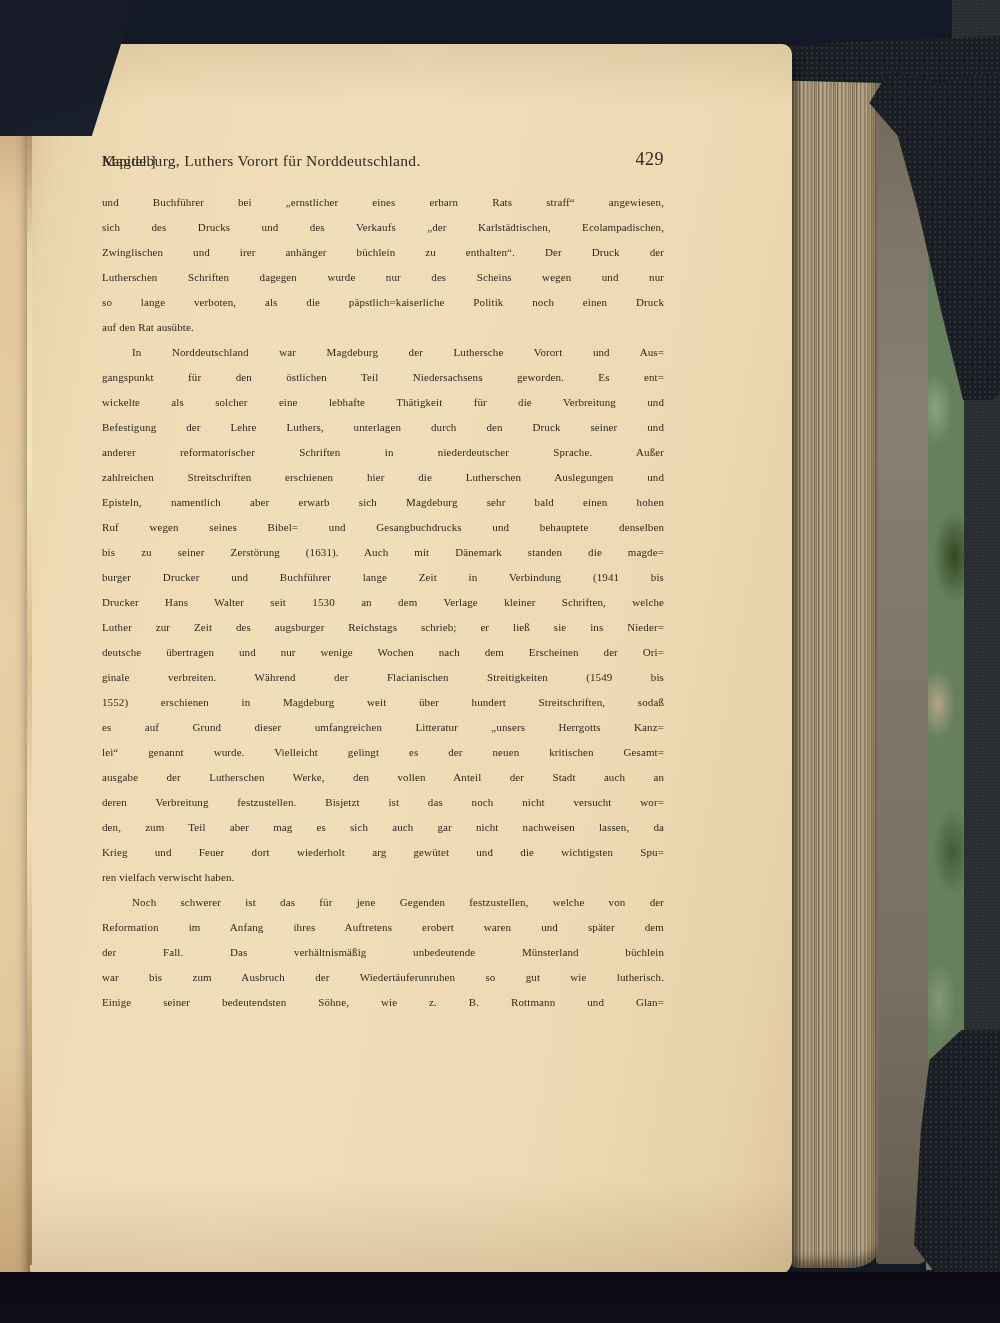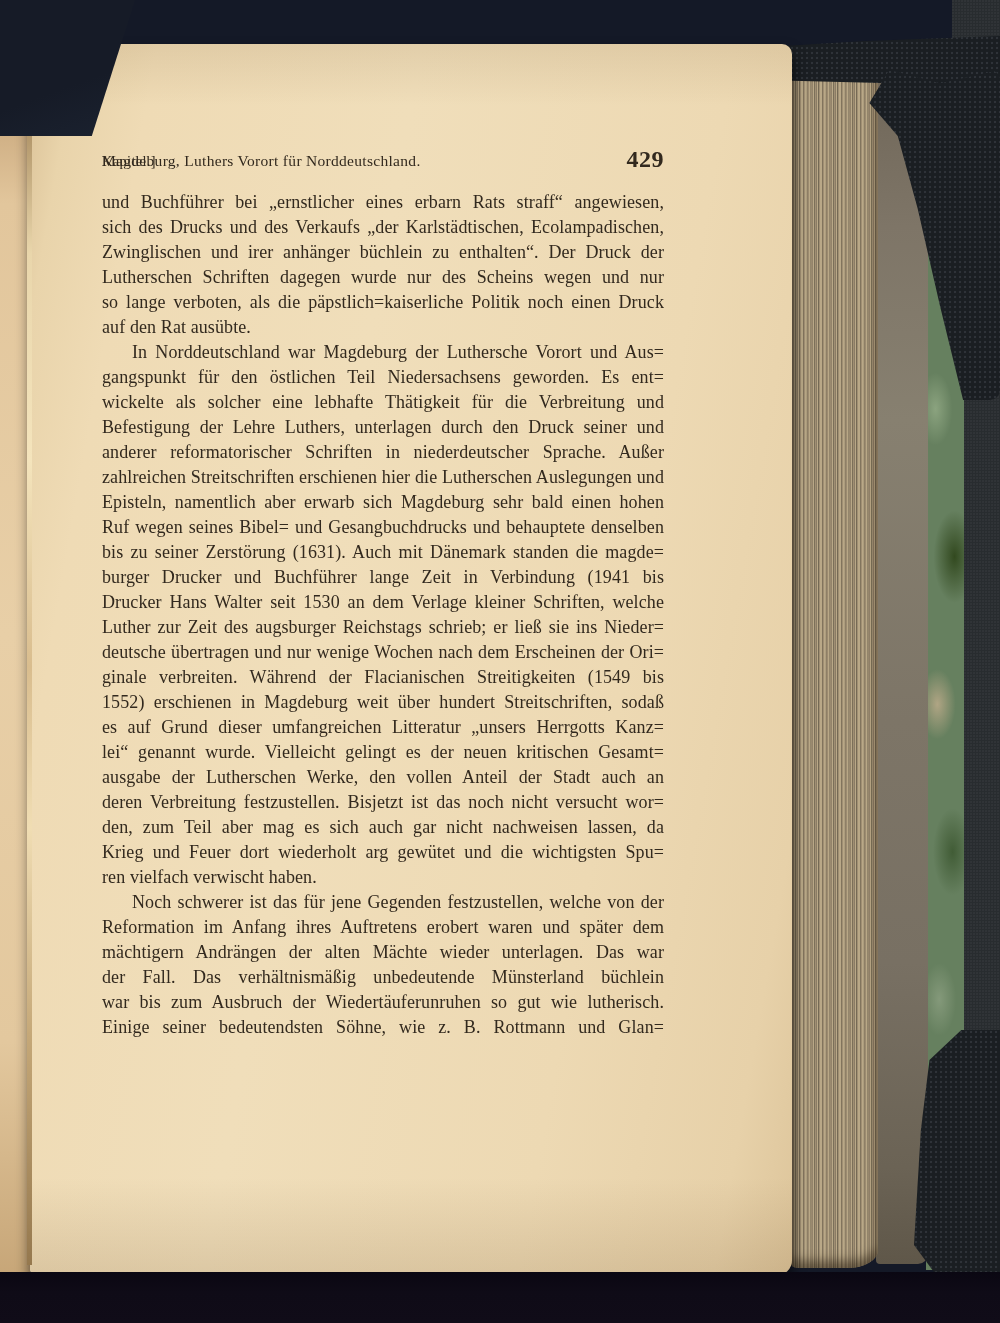--- a/index.html
+++ b/index.html
@@ -169,33 +169,33 @@
   .header-center {
     position: absolute;
     left: 0; right: 0;
     text-align: left;
     font-size: 15.5px;
     letter-spacing: 0.3px;
   }
   .header-right {
     position: absolute;
     right: 0; top: -2px;
-    font-size: 24px;
-    font-weight: bold;
+    font-size: 18px;
+    font-weight: normal;
     letter-spacing: 0.5px;
   }
   .page-body {
     position: absolute;
     left: 0; top: 42px;
     width: 562px;
   }
   .text-line {
     height: 25px;
     line-height: 25px;
-    font-size: 18px;
+    font-size: 11px;
     text-align: justify;
     text-align-last: justify;
     -moz-text-align-last: justify;
     letter-spacing: 0.1px;
     white-space: normal;
     overflow: visible;
   }
   .text-line.indent { text-indent: 30px; }
   .text-line.flush {
     text-align-last: left;
@@ -246,21 +246,20 @@
           <div class="text-line">1552) erschienen in Magdeburg weit über hundert Streitschriften, sodaß</div>
           <div class="text-line">es auf Grund dieser umfangreichen Litteratur „unsers Herrgotts Kanz=</div>
           <div class="text-line">lei“ genannt wurde. Vielleicht gelingt es der neuen kritischen Gesamt=</div>
           <div class="text-line">ausgabe der Lutherschen Werke, den vollen Anteil der Stadt auch an</div>
           <div class="text-line">deren Verbreitung festzustellen. Bisjetzt ist das noch nicht versucht wor=</div>
           <div class="text-line">den, zum Teil aber mag es sich auch gar nicht nachweisen lassen, da</div>
           <div class="text-line">Krieg und Feuer dort wiederholt arg gewütet und die wichtigsten Spu=</div>
           <div class="text-line flush">ren vielfach verwischt haben.</div>
           <div class="text-line indent">Noch schwerer ist das für jene Gegenden festzustellen, welche von der</div>
           <div class="text-line">Reformation im Anfang ihres Auftretens erobert waren und später dem</div>
-          <div class="text-line">mächtigern Andrängen der alten Mächte wieder unterlagen. Das war</div>
           <div class="text-line">der Fall. Das verhältnismäßig unbedeutende Münsterland büchlein</div>
           <div class="text-line">war bis zum Ausbruch der Wiedertäuferunruhen so gut wie lutherisch.</div>
           <div class="text-line">Einige seiner bedeutendsten Söhne, wie z. B. Rottmann und Glan=</div>
         </div>
     </div>
   </div>
 
   <div class="gutter-crease"></div>
   <div class="cover-corner-tl"></div>
   <div class="bg-bottom"></div>

